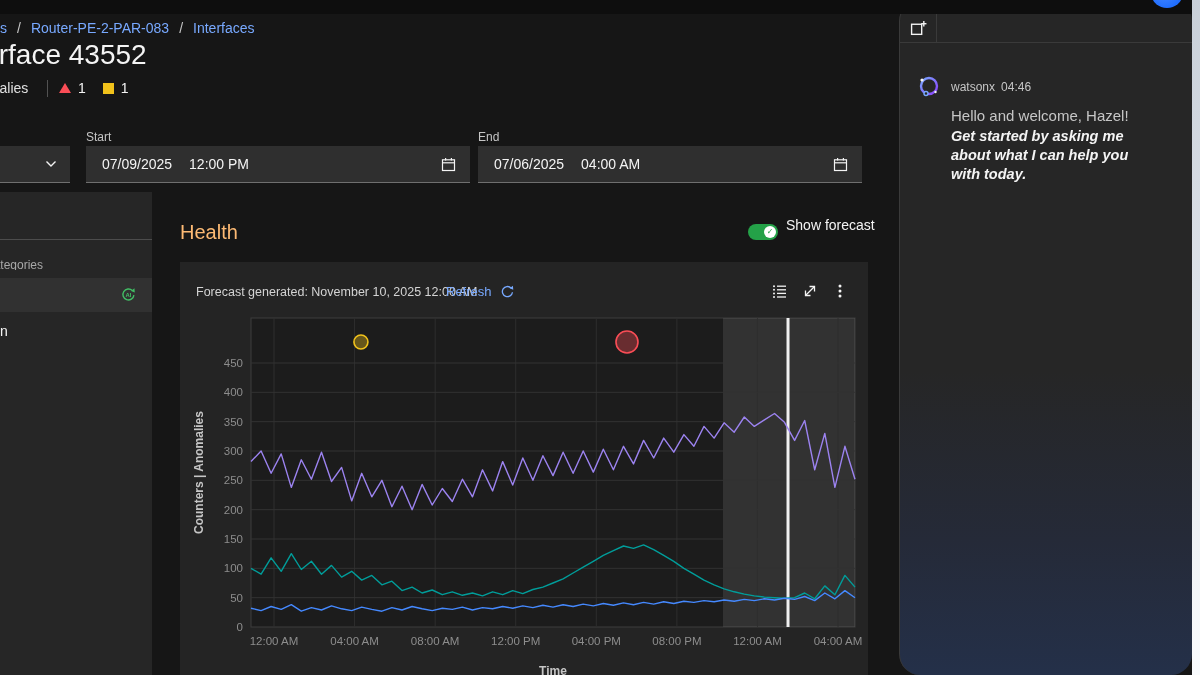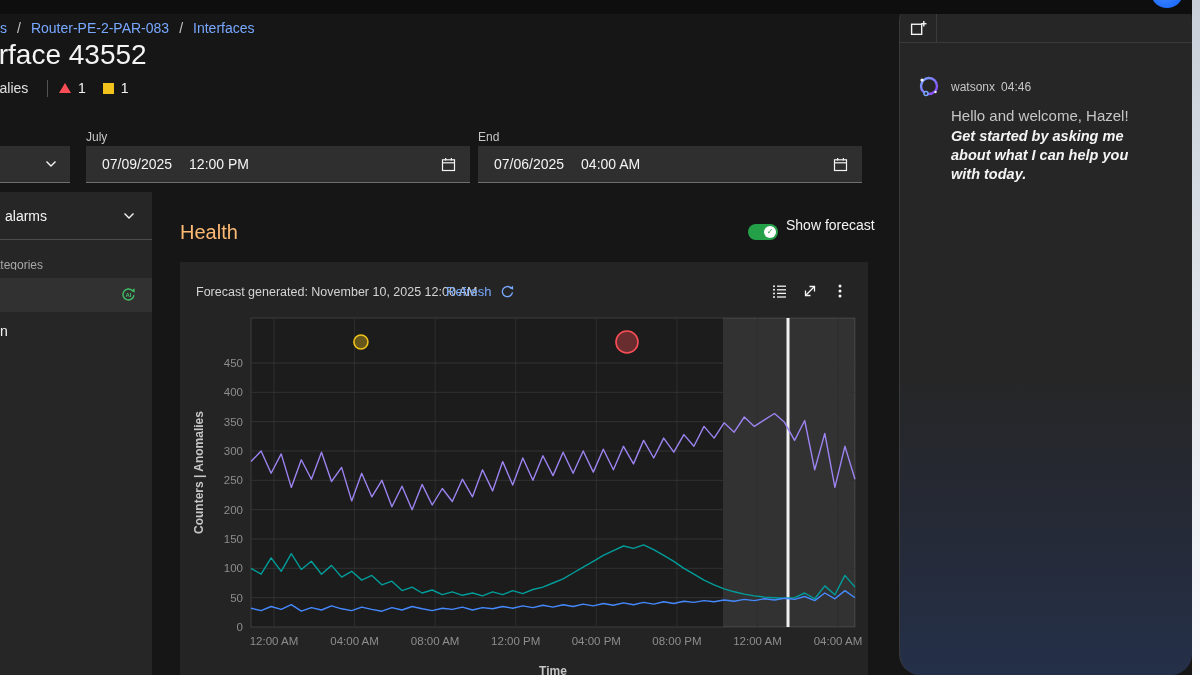--- a/index.html
+++ b/index.html
@@ -47,21 +47,21 @@
     <span class="tick-sq" style="margin-left:8px;"></span>
     <span style="font-size:14px;margin-left:7px;">1</span>
   </div>
 
   <div class="abs field" style="left:0;top:146px;width:70px;justify-content:flex-end;padding-right:13px;box-sizing:border-box;">
     <svg width="12" height="8" viewBox="0 0 12 8">
       <polyline points="1.5,1.5 6,6 10.5,1.5" fill="none" stroke="#f4f4f4" stroke-width="1.4"></polyline>
     </svg>
   </div>
 
-  <div class="abs fieldlabel" style="left:86px;top:130px;">July</div>
+  <div class="abs fieldlabel" style="left:86px;top:130px;">Start</div>
   <div class="abs field" style="left:86px;top:146px;width:384px;padding:0 14px 0 16px;box-sizing:border-box;">
     <span>07/09/2025</span>
     <span style="margin-left:17px;">12:00 PM</span>
     <svg width="15" height="15" viewBox="0 0 15 15" style="margin-left:auto;">
       <rect x="1.5" y="2.8" width="12" height="10.7" fill="none" stroke="#f4f4f4" stroke-width="1.2"></rect>
       <line x1="1.5" y1="5.8" x2="13.5" y2="5.8" stroke="#f4f4f4" stroke-width="1.2"></line>
       <line x1="4.6" y1="1" x2="4.6" y2="3.6" stroke="#f4f4f4" stroke-width="1.2"></line>
       <line x1="10.4" y1="1" x2="10.4" y2="3.6" stroke="#f4f4f4" stroke-width="1.2"></line>
     </svg>
   </div>
@@ -72,26 +72,20 @@
     <span style="margin-left:17px;">04:00 AM</span>
     <svg width="15" height="15" viewBox="0 0 15 15" style="margin-left:auto;">
       <rect x="1.5" y="2.8" width="12" height="10.7" fill="none" stroke="#f4f4f4" stroke-width="1.2"></rect>
       <line x1="1.5" y1="5.8" x2="13.5" y2="5.8" stroke="#f4f4f4" stroke-width="1.2"></line>
       <line x1="4.6" y1="1" x2="4.6" y2="3.6" stroke="#f4f4f4" stroke-width="1.2"></line>
       <line x1="10.4" y1="1" x2="10.4" y2="3.6" stroke="#f4f4f4" stroke-width="1.2"></line>
     </svg>
   </div>
 
   <div class="abs" style="left:0;top:192px;width:152px;height:483px;background:#262626;">
-    <div style="position:absolute;left:0;top:0;width:152px;height:47px;display:flex;align-items:center;">
-      <span style="font-size:14px;color:#f4f4f4;margin-left:5px;">alarms</span>
-      <svg width="12" height="8" viewBox="0 0 12 8" style="position:absolute;right:17px;top:20px;">
-        <polyline points="1.5,1.5 6,6 10.5,1.5" fill="none" stroke="#f4f4f4" stroke-width="1.4"></polyline>
-      </svg>
-    </div>
     <div style="position:absolute;left:0;top:47px;width:152px;height:1px;background:#4c4c4c;"></div>
     <div class="clip" style="position:absolute;left:0;top:63px;width:70px;height:15px;">
       <span style="display:inline-block;margin-left:-15px;font-size:12px;color:#a8a8a8;">Categories</span>
     </div>
     <div style="position:absolute;left:0;top:86px;width:152px;height:34px;background:#313131;">
       <svg width="17" height="17" viewBox="0 0 16 16" style="position:absolute;right:15px;top:8px;">
         <path d="M 13.1 8.6 A 5.2 5.2 0 1 1 11.6 4.3" fill="none" stroke="#42be65" stroke-width="1.3"></path>
         <polygon points="13.6,2.2 13.9,6 10.4,4.6" fill="#42be65"></polygon>
         <text x="8" y="10.2" text-anchor="middle" font-size="5.6" font-weight="bold" fill="#42be65" font-family="Liberation Sans, sans-serif">AI</text>
       </svg>

